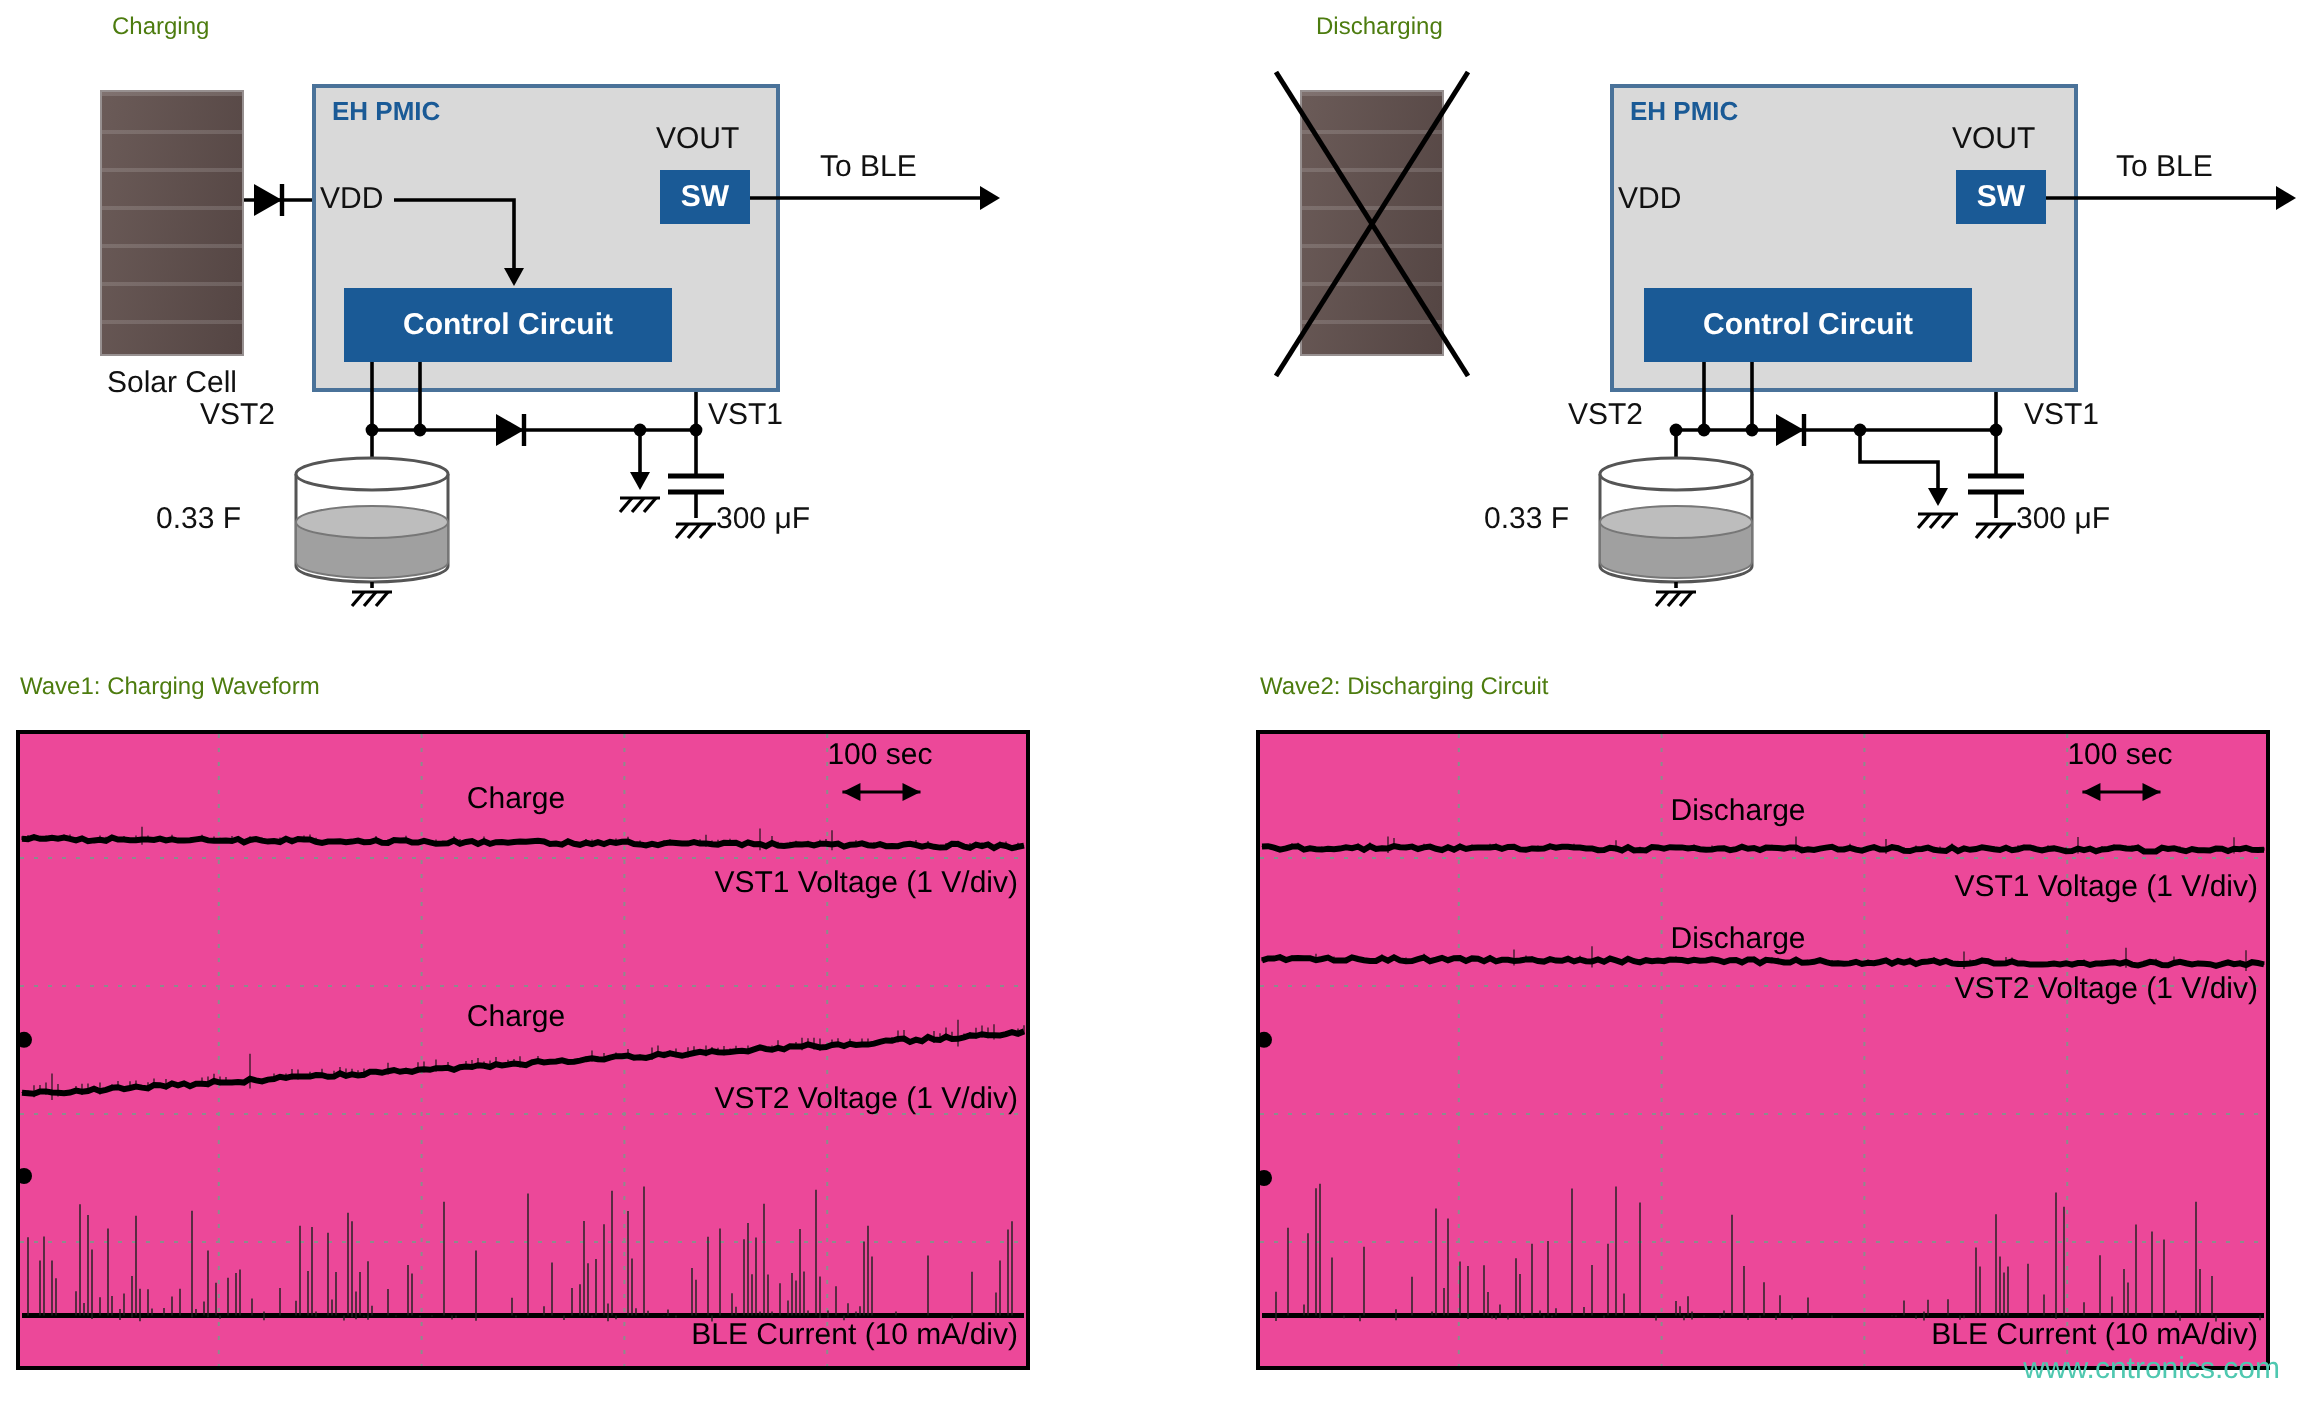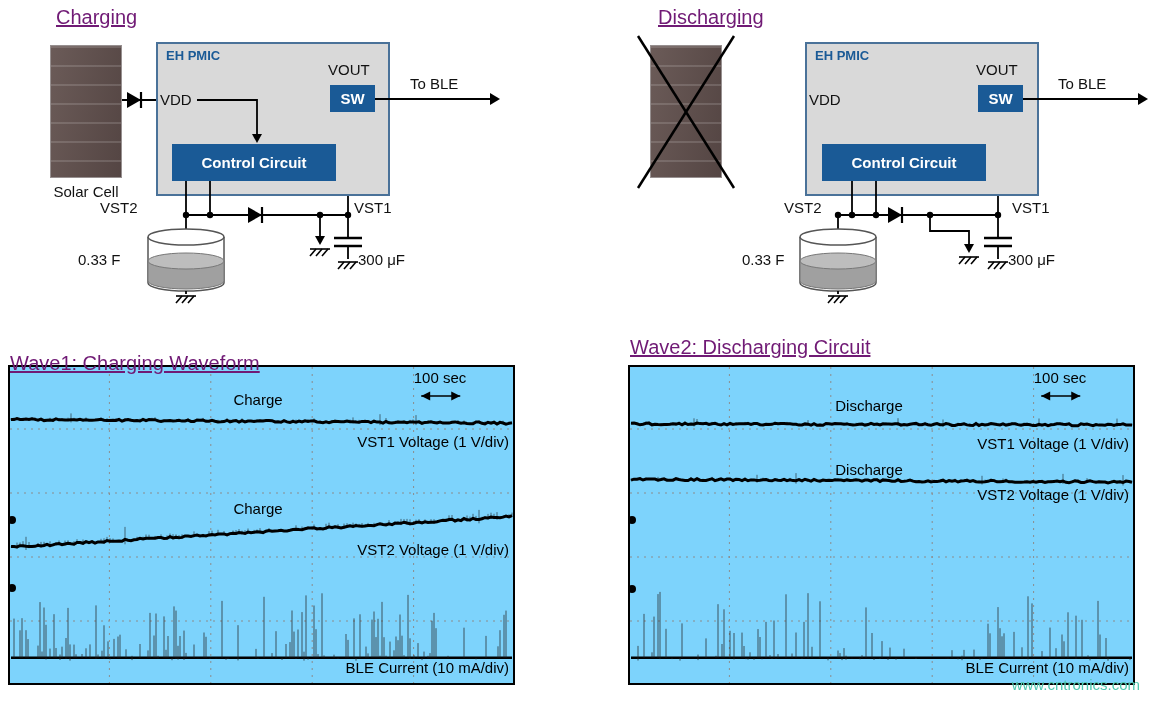--- a/index.html
+++ b/index.html
@@ -1,30 +1,30 @@
 <!DOCTYPE html>
 <html style="--accent: #1a5a96; --pmic_fill: #d9d9d9; --pmic_border: #4a7299; --wire: #000000; --watermark: #4fc8b0;"><head>
 <meta charset="utf-8">
 <style>
   *{margin:0;padding:0;box-sizing:border-box}
   html,body{background:#fff}
   body{font-family:"Liberation Sans",sans-serif;color:#111}
   .canvas{position:relative;width:1156px;height:701px;background:#fff;overflow:hidden}
   .circuit-layer{position:absolute;left:0;top:0;z-index:2;pointer-events:none}
-  .dtitle{position:absolute;font-size:20px;color:#701a75;text-decoration:underline;white-space:nowrap;z-index:3}
+  .dtitle{position:absolute;font-size:12px;color:#4d7c0f;white-space:nowrap;z-index:3}
   .lbl{position:absolute;font-size:15px;color:#111;white-space:nowrap;z-index:3}
   .center{text-align:center}
   .pmic{position:absolute;background:var(--pmic_fill,#d9d9d9);border:2px solid var(--pmic_border,#4a7299);z-index:1}
   .pmic-name{position:absolute;color:var(--accent,#1a5a96);font-weight:bold;font-size:13px;z-index:3;white-space:nowrap}
   .bluebox{position:absolute;background:var(--accent,#1a5a96);color:#fff;font-weight:bold;font-size:15px;display:flex;align-items:center;justify-content:center;z-index:3;white-space:nowrap}
   .solar{position:absolute;z-index:1;border:1px solid #979090;
     background:
       repeating-linear-gradient(180deg, rgba(255,255,255,0.14) 0 2px, rgba(255,255,255,0) 2px 19px),
       linear-gradient(100deg,#6b5b58,#544543)}
-  .scope{position:absolute;background:#7dd3fc;z-index:1}
+  .scope{position:absolute;background:#ec4899;z-index:1}
   .scope svg{position:absolute;left:0;top:0}
   .slabel{position:absolute;font-size:15px;color:#000;white-space:nowrap;z-index:2}
   .watermark{position:absolute;font-size:15px;color:var(--watermark,#4fc8b0);z-index:4;white-space:nowrap}
 </style>
 </head>
 <body>
 
 <div class="canvas">
 
   <svg class="circuit-layer" width="1156" height="332">
@@ -127,21 +127,21 @@
   <div class="lbl" style="left:809px;top:91px">VDD</div>
   <div class="lbl" style="left:976px;top:61px">VOUT</div>
   <div class="bluebox" style="left:978px;top:85px;width:45px;height:27px">SW</div>
   <div class="bluebox" style="left:822px;top:144px;width:164px;height:37px">Control Circuit</div>
   <div class="lbl" style="left:1058px;top:75px">To BLE</div>
   <div class="lbl" style="left:784px;top:199px">VST2</div>
   <div class="lbl" style="left:1012px;top:199px">VST1</div>
   <div class="lbl" style="left:742px;top:251px">0.33 F</div>
   <div class="lbl" style="left:1008px;top:251px">300 μF</div>
 
-  <div class="dtitle" style="left:10px;top:352px">Wave1: Charging Waveform</div>
+  <div class="dtitle" style="left:10px;top:336px">Wave1: Charging Waveform</div>
   <div class="dtitle" style="left:630px;top:336px">Wave2: Discharging Circuit</div>
 
   <div class="scope" style="left:8px;top:365px;width:507px;height:320px">
       <svg width="507" height="320">
         <line x1="101.4" y1="2" x2="101.4" y2="318" stroke="#8c8c8c" stroke-width="1" stroke-dasharray="2,5"></line>
         <line x1="202.8" y1="2" x2="202.8" y2="318" stroke="#8c8c8c" stroke-width="1" stroke-dasharray="2,5"></line>
         <line x1="304.2" y1="2" x2="304.2" y2="318" stroke="#8c8c8c" stroke-width="1" stroke-dasharray="2,5"></line>
         <line x1="405.6" y1="2" x2="405.6" y2="318" stroke="#8c8c8c" stroke-width="1" stroke-dasharray="2,5"></line>
         <line x1="2" y1="64.0" x2="505" y2="64.0" stroke="#8c8c8c" stroke-width="1" stroke-dasharray="2,5"></line>
         <line x1="2" y1="128.0" x2="505" y2="128.0" stroke="#8c8c8c" stroke-width="1" stroke-dasharray="2,5"></line>

